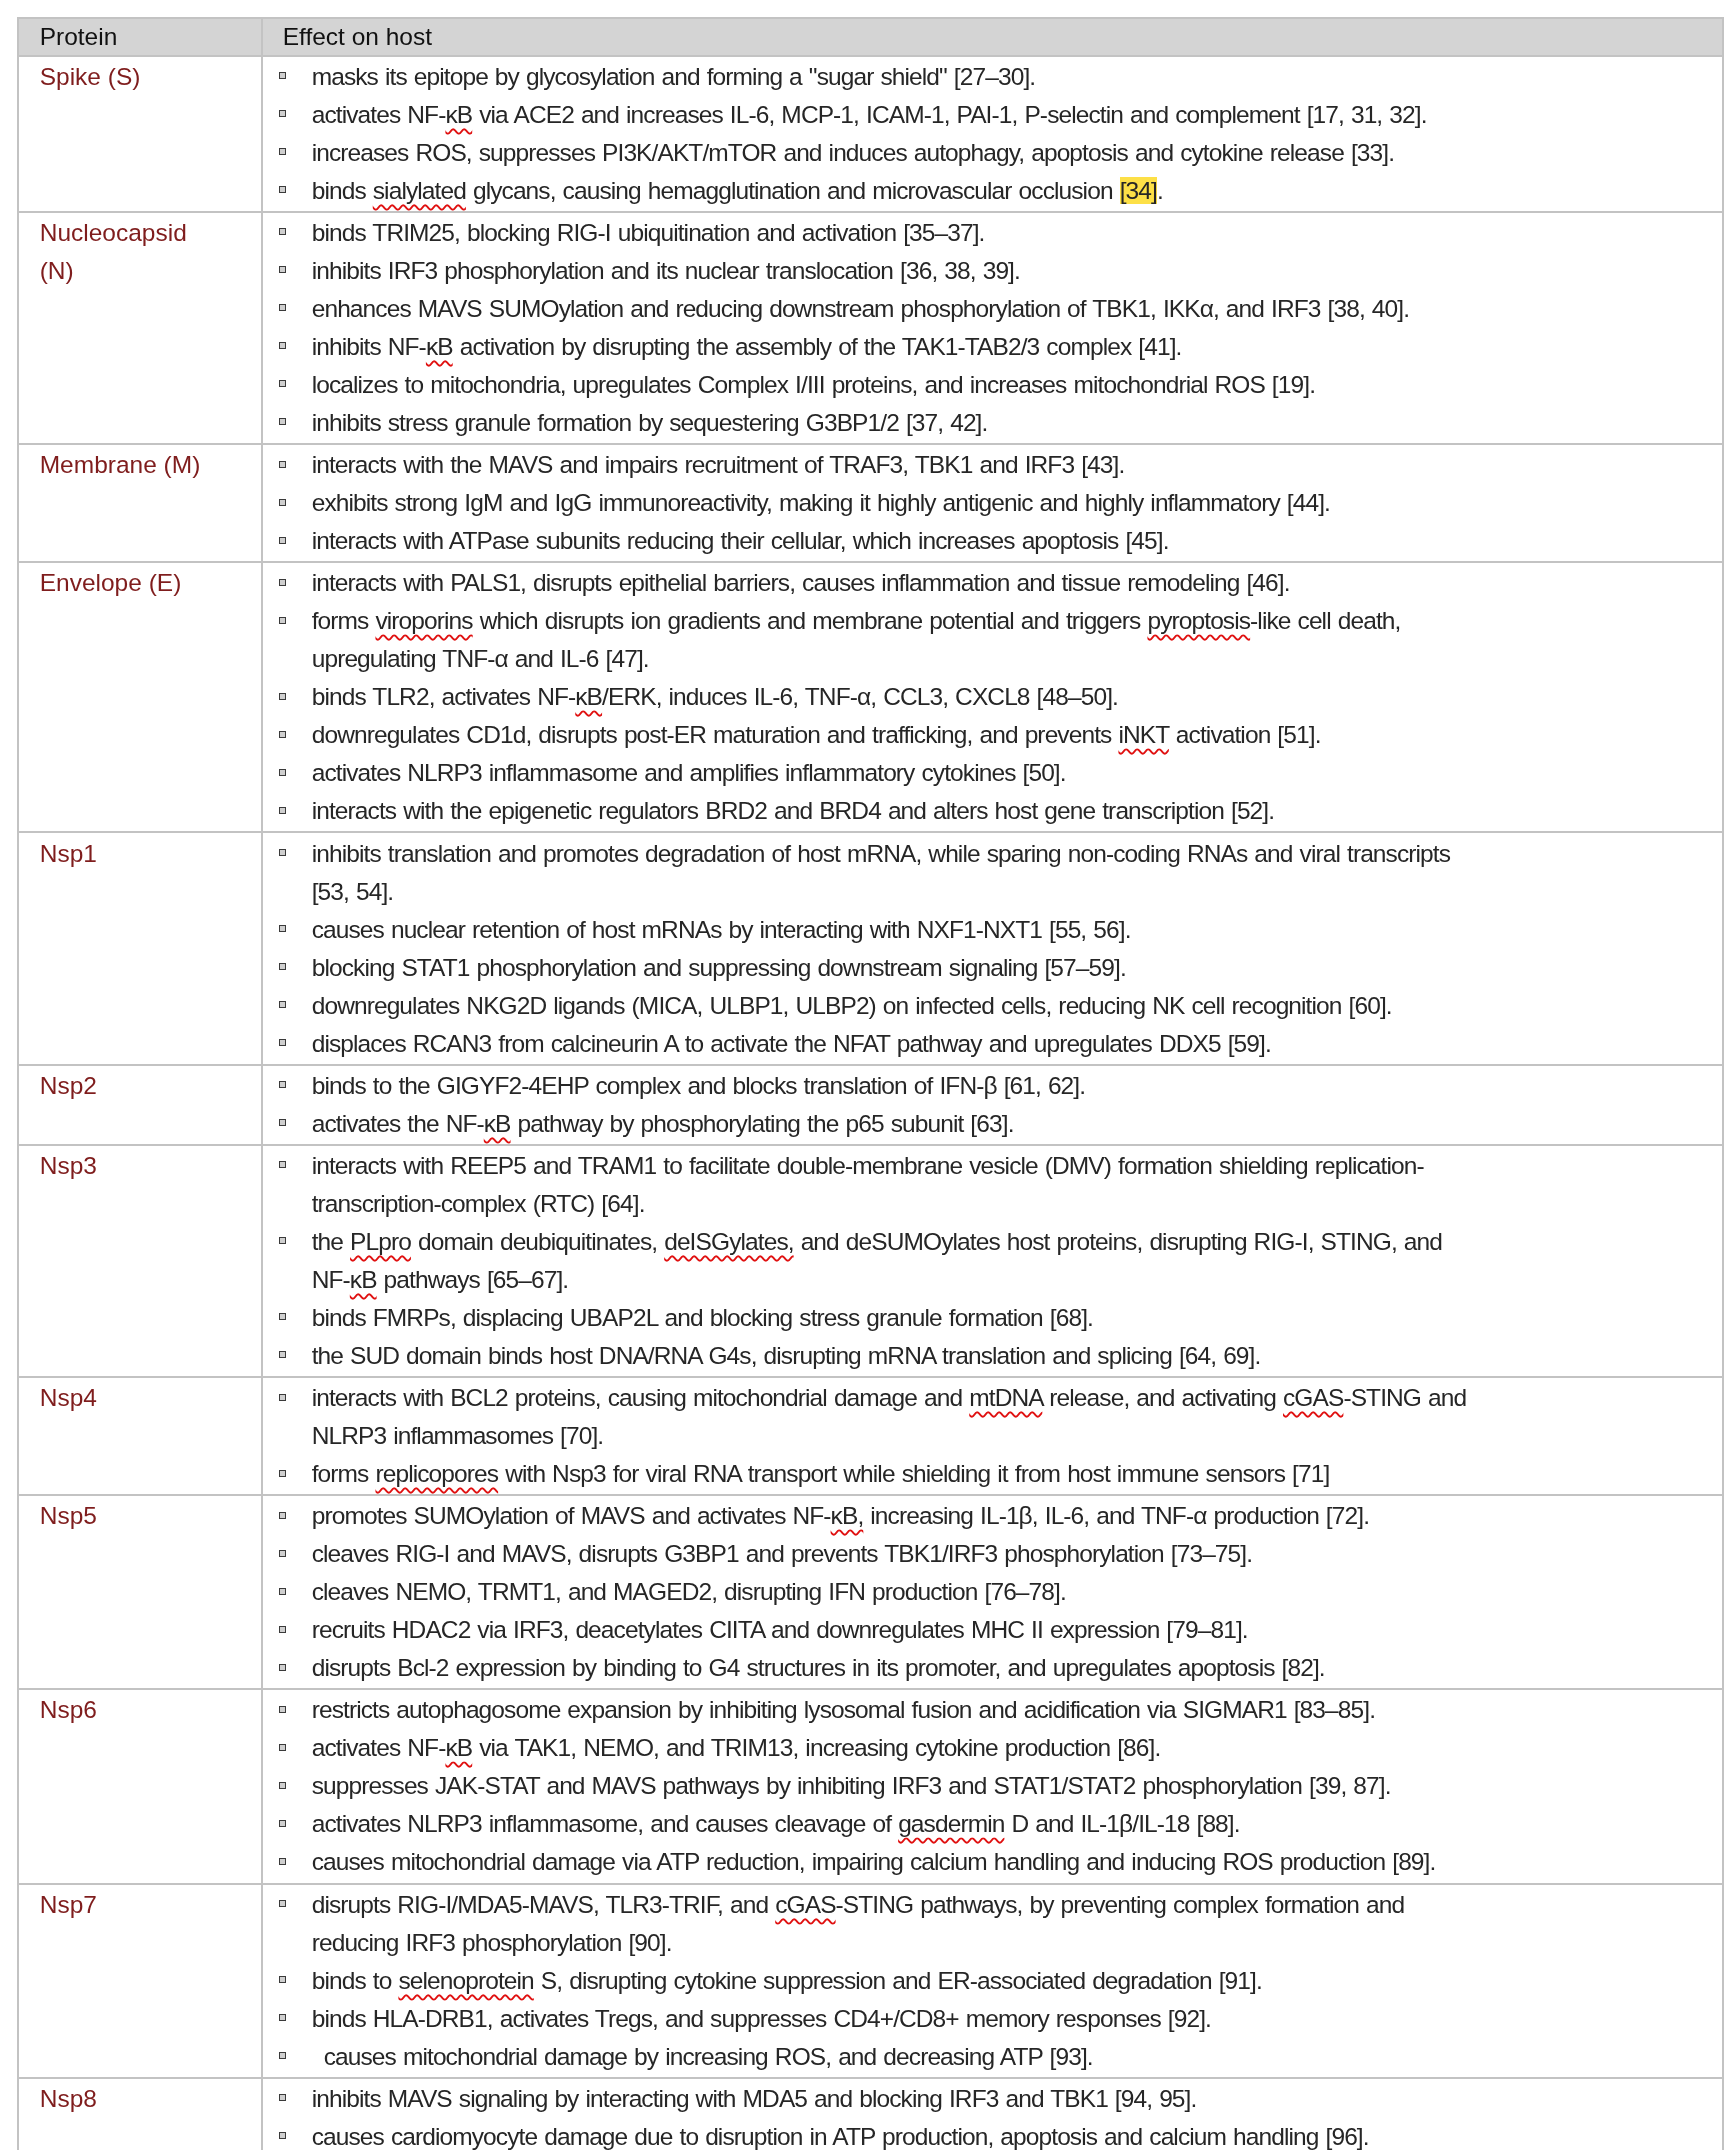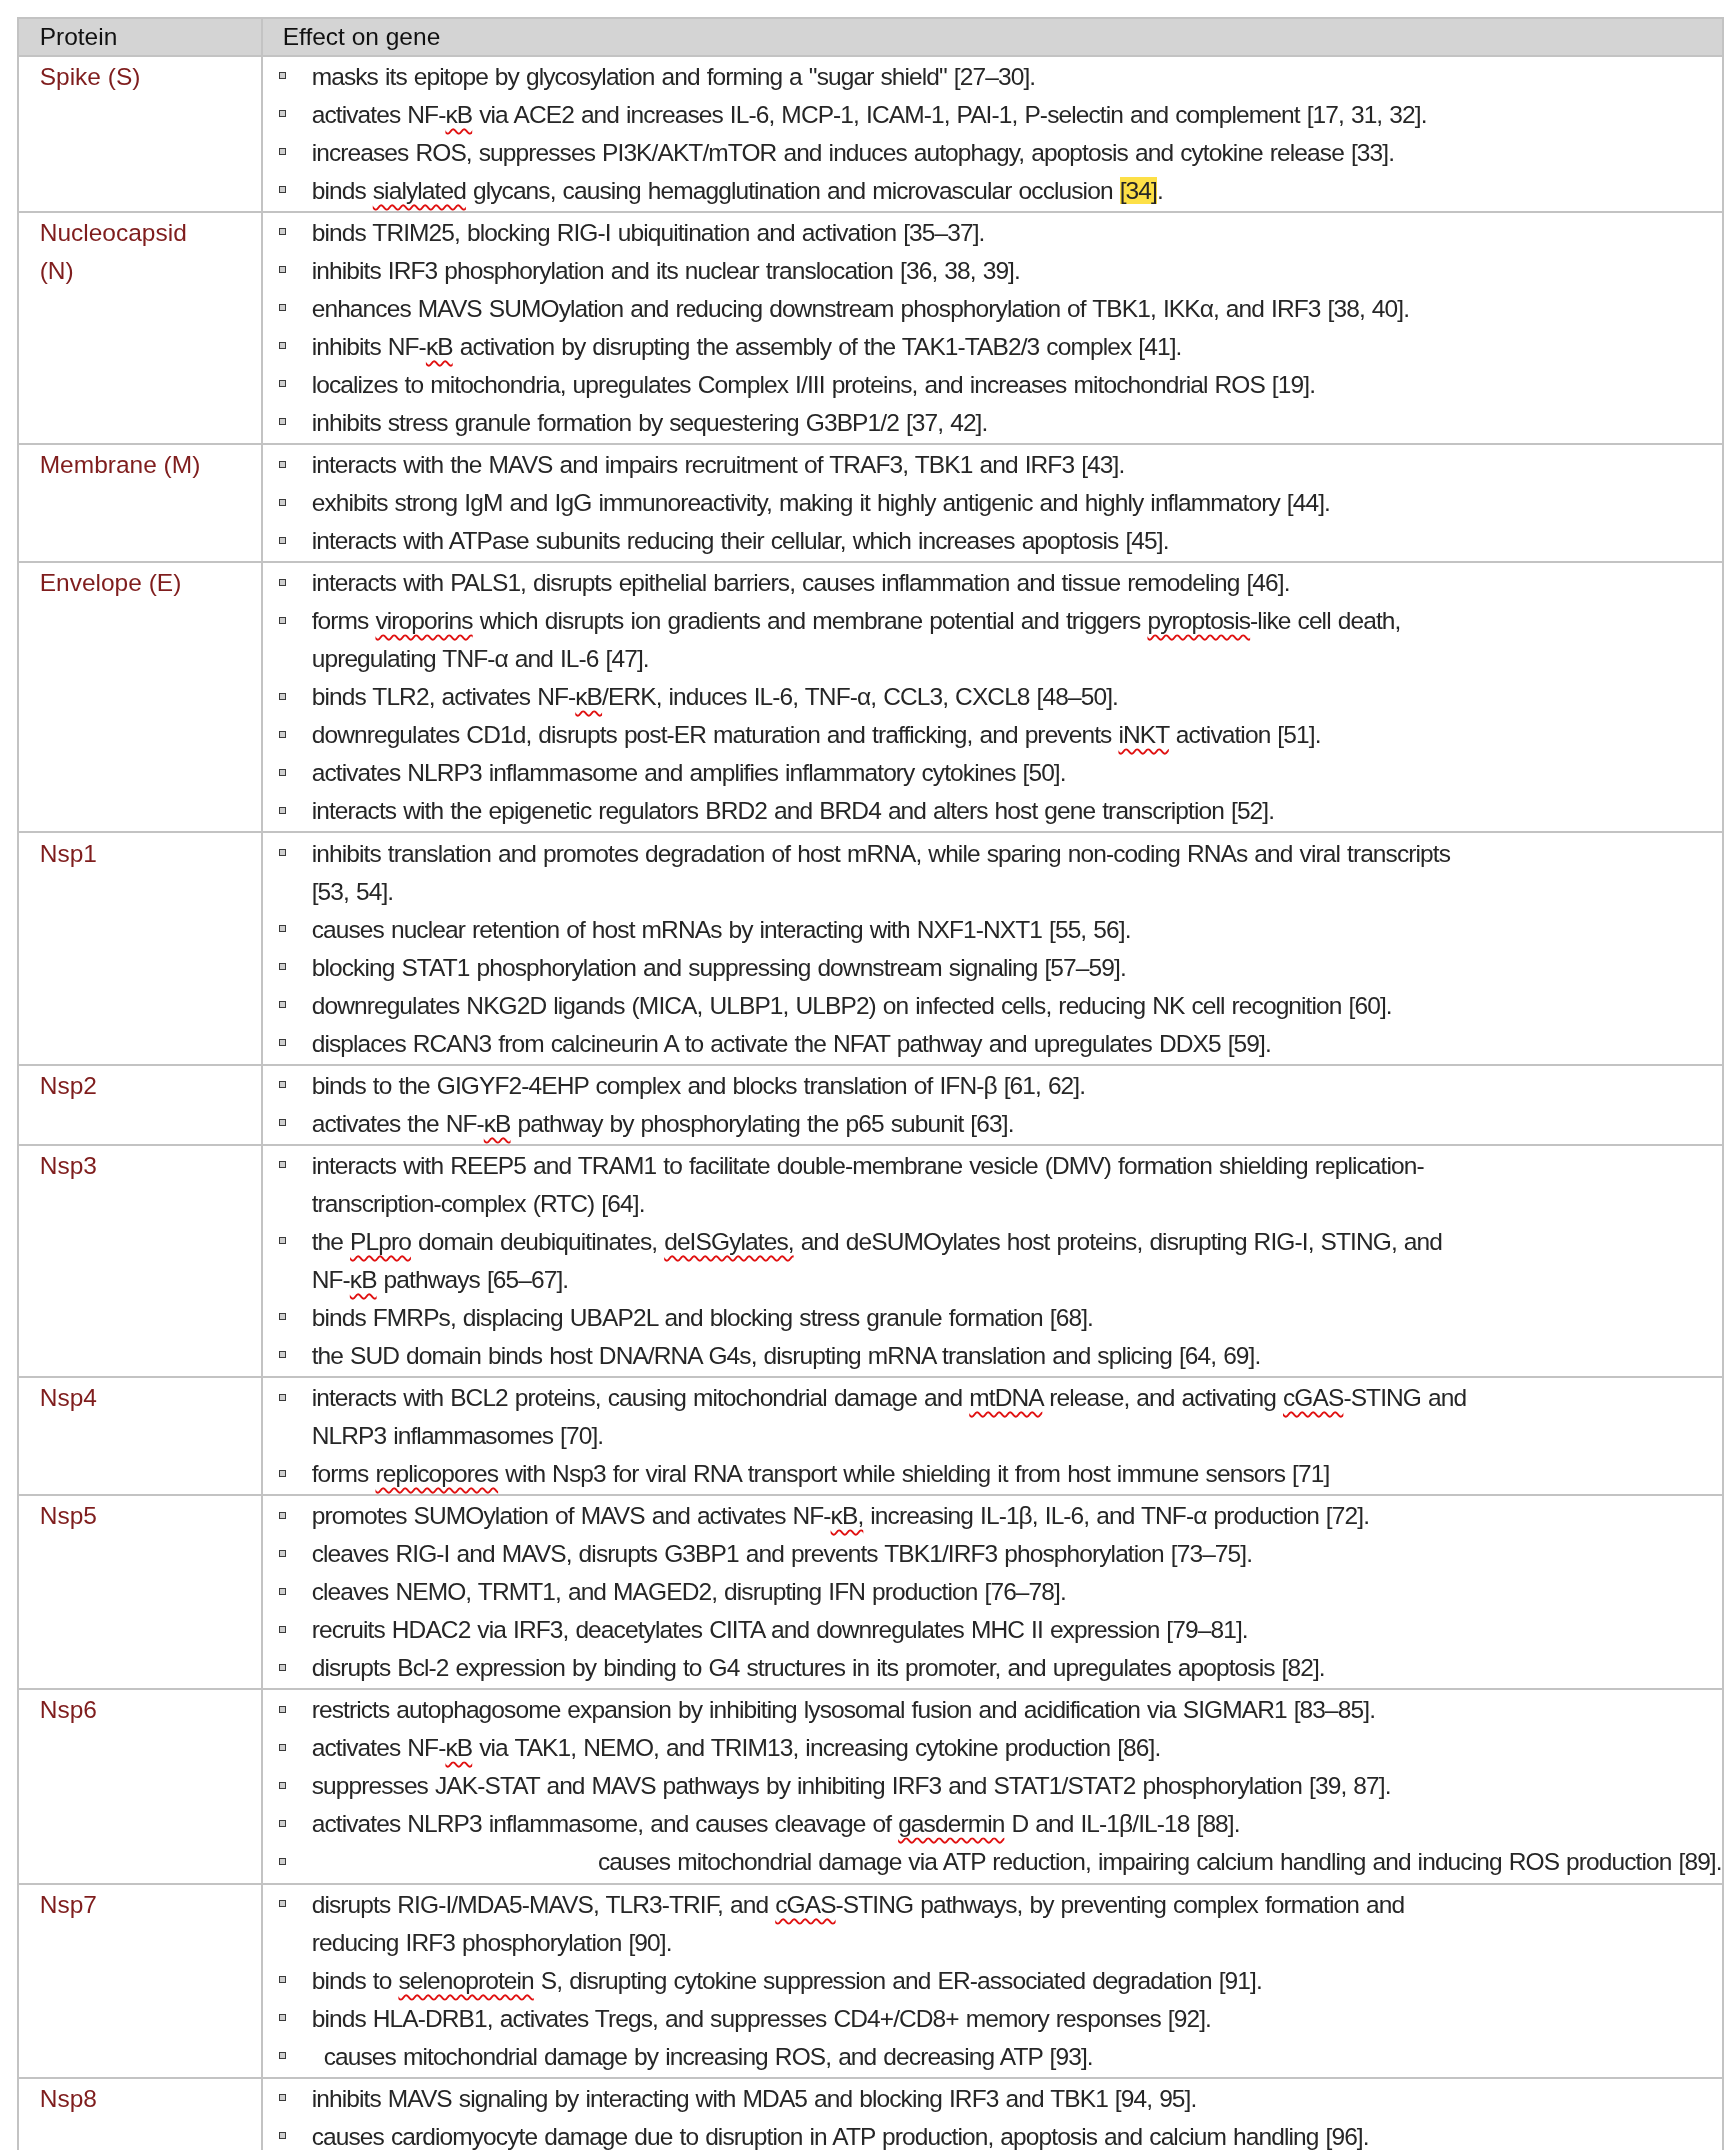--- a/index.html
+++ b/index.html
@@ -89,21 +89,21 @@
 <body>
 
 <table id="table">
   <colgroup>
       <col class="c1">
       <col class="c2">
     </colgroup>
   <thead>
     <tr>
       <th>Protein</th>
-      <th class="c2h">Effect on gene</th>
+      <th class="c2h">Effect on host</th>
     </tr>
   </thead>
   <tbody id="tbody">
       <tr>
         <td class="prot">
           <span class="pline">Spike (S)</span>
         </td>
         <td class="eff">
           <ul class="bullets">
             <li>
@@ -310,21 +310,21 @@
             <li>
               <span class="bl" style="display: block;">activates NF-<span class="flag">κB</span> via TAK1, NEMO, and TRIM13, increasing cytokine production [86].</span>
             </li>
             <li>
               <span class="bl" style="display: block;">suppresses JAK-STAT and MAVS pathways by inhibiting IRF3 and STAT1/STAT2 phosphorylation [39, 87].</span>
             </li>
             <li>
               <span class="bl" style="display: block;">activates NLRP3 inflammasome, and causes cleavage of <span class="flag">gasdermin</span> D and IL-1β/IL-18 [88].</span>
             </li>
             <li>
-              <span class="bl" style="display: block; text-align: right;">causes mitochondrial damage via ATP reduction, impairing calcium handling and inducing ROS production [89].</span>
+              <span class="bl" style="display: block;">causes mitochondrial damage via ATP reduction, impairing calcium handling and inducing ROS production [89].</span>
             </li>
           </ul>
         </td>
       </tr>
       <tr>
         <td class="prot">
           <span class="pline">Nsp7</span>
         </td>
         <td class="eff">
           <ul class="bullets">

